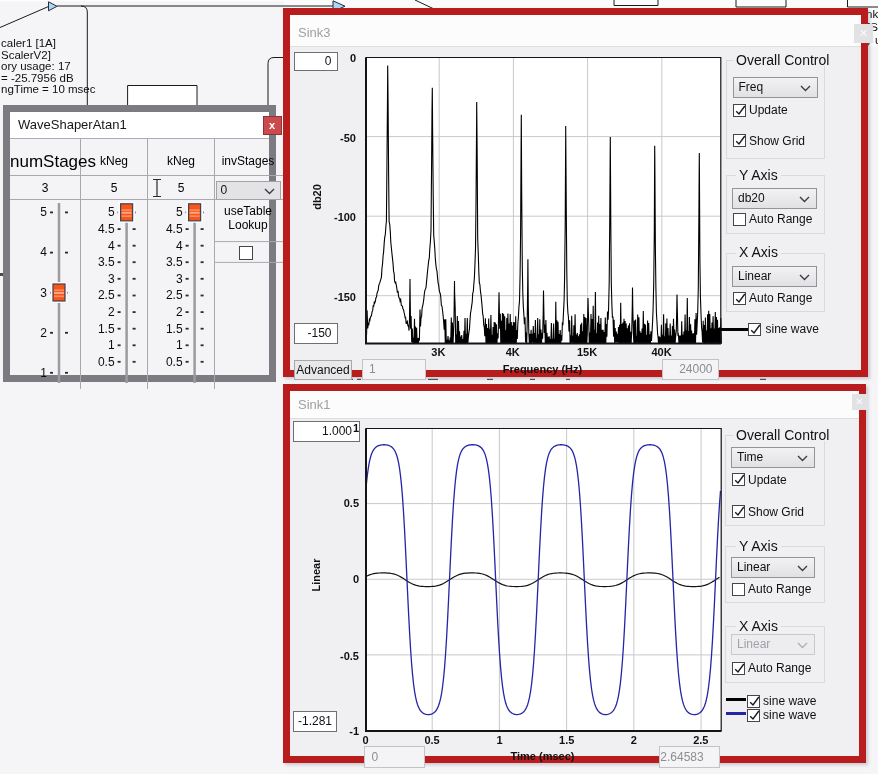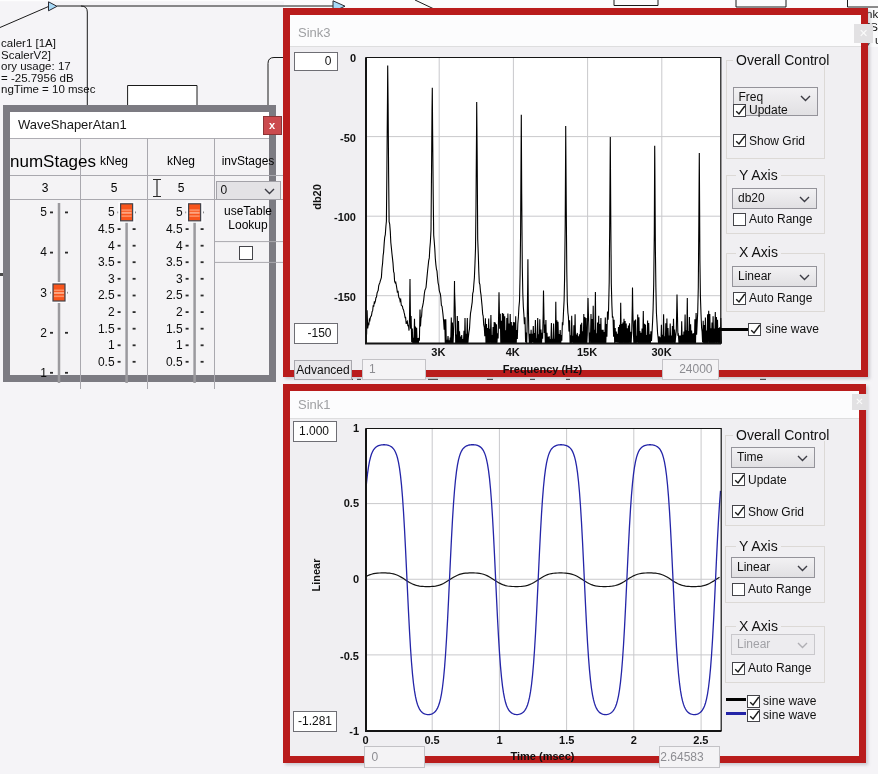--- a/index.html
+++ b/index.html
@@ -85,41 +85,41 @@
   <div class="inp" style="left:72px;top:343.5px;width:64px;height:21px;line-height:19px;padding-left:6px">1</div>
   <div class="inp" style="left:371.5px;top:343.5px;width:57px;height:21px;line-height:19px;text-align:right;padding-right:5px">24000</div>
   <div class="ylab" style="left:36px;top:37px;width:30px">0</div>
   <div class="ylab" style="left:36px;top:116.6px;width:30px">-50</div>
   <div class="ylab" style="left:36px;top:196.2px;width:30px">-100</div>
   <div class="ylab" style="left:36px;top:275.8px;width:30px">-150</div>
   <div class="rot" style="left:12px;top:176px;width:30px;text-align:center">db20</div>
   <div class="xlab" style="left:133.3px;top:331px;width:30px">3K</div>
   <div class="xlab" style="left:207.7px;top:331px;width:30px">4K</div>
   <div class="xlab" style="left:282.1px;top:331px;width:30px">15K</div>
-  <div class="xlab" style="left:356.5px;top:331px;width:30px">30K</div>
+  <div class="xlab" style="left:356.5px;top:331px;width:30px">40K</div>
   <div class="xlab" style="left:192.5px;top:348px;width:120px">Frequency (Hz)</div>
   <svg class="abs" style="left:74.5px;top:42px" width="357" height="288">
     <rect x="0.5" y="0.5" width="355" height="286" fill="#fff" stroke="none"></rect>
     <g stroke="#c9c9cc" stroke-width="1">
       <line x1="74.2" y1="1" x2="74.2" y2="286"></line>
         <line x1="148.4" y1="1" x2="148.4" y2="286"></line>
       <line x1="222.6" y1="1" x2="222.6" y2="286"></line>
         <line x1="296.8" y1="1" x2="296.8" y2="286"></line>
       <line x1="1" y1="79.6" x2="355" y2="79.6"></line>
         <line x1="1" y1="159.2" x2="355" y2="159.2"></line>
       <line x1="1" y1="238.7" x2="355" y2="238.7"></line>
     </g>
     <path d="M0.0,279.0 L0.6,273.7 L1.1,277.0 L1.6,252.7 L2.2,270.9 L2.8,266.6 L3.3,267.8 L3.9,261.9 L4.4,262.7 L5.0,259.5 L5.5,259.0 L6.0,257.8 L6.6,254.2 L7.2,252.9 L7.7,247.8 L8.2,249.3 L8.8,244.6 L9.3,245.3 L9.9,243.6 L10.4,240.3 L11.0,239.5 L11.6,235.5 L12.1,234.1 L12.7,232.8 L13.2,228.3 L13.8,226.4 L14.3,225.4 L14.8,223.4 L15.4,221.6 L15.9,219.8 L16.5,210.8 L17.1,205.8 L17.6,198.2 L18.1,194.6 L18.7,185.6 L19.2,179.9 L19.8,177.2 L20.4,168.8 L20.9,163.7 L21.4,111.2 L22.0,39.5 L22.2,8.0 L22.6,45.8 L23.1,114.9 L23.6,164.2 L24.2,166.7 L24.8,174.1 L25.3,184.8 L25.9,190.5 L26.4,195.7 L26.9,200.1 L27.5,205.6 L28.1,214.2 L28.6,215.7 L29.1,223.9 L29.7,225.2 L30.2,224.7 L30.8,227.6 L31.4,231.3 L31.9,235.1 L32.5,233.4 L33.0,238.1 L33.5,240.4 L34.1,240.8 L34.6,243.6 L35.2,242.2 L35.8,247.8 L36.3,248.2 L36.9,248.5 L37.4,251.3 L38.0,252.2 L38.5,254.7 L39.0,256.7 L39.6,260.0 L40.1,259.9 L40.7,266.4 L41.2,264.8 L41.8,263.9 L42.4,268.8 L42.9,267.2 L43.5,273.1 L44.0,261.8 L44.5,221.4 L44.5,223.8 L45.1,271.3 L45.6,258.4 L46.2,284.7 L46.8,271.1 L47.3,286.5 L47.9,280.2 L48.4,285.7 L49.0,261.3 L49.5,286.5 L50.0,269.0 L50.6,286.5 L51.1,270.2 L51.7,286.5 L52.2,280.6 L52.8,286.5 L53.4,280.3 L53.9,283.2 L54.5,252.0 L55.0,269.0 L55.5,260.7 L56.1,258.9 L56.6,250.9 L57.2,248.3 L57.8,245.2 L58.3,241.6 L58.9,235.7 L59.4,232.8 L60.0,231.4 L60.5,230.1 L61.0,224.9 L61.6,218.4 L62.1,213.2 L62.7,207.7 L63.2,203.1 L63.8,200.4 L64.3,191.3 L64.9,184.2 L65.5,172.8 L66.0,117.2 L66.5,53.9 L66.8,30.2 L67.1,71.6 L67.7,136.4 L68.2,177.6 L68.8,184.7 L69.3,191.5 L69.8,200.7 L70.4,207.4 L71.0,212.0 L71.5,213.6 L72.0,219.6 L72.6,225.3 L73.2,228.0 L73.7,232.6 L74.2,234.6 L74.8,236.2 L75.3,239.9 L75.9,248.0 L76.5,248.7 L77.0,252.7 L77.5,257.1 L78.1,263.5 L78.7,272.1 L79.2,261.7 L79.8,286.5 L80.3,261.8 L80.8,286.3 L81.4,282.4 L82.0,285.5 L82.5,278.6 L83.0,285.8 L83.6,282.9 L84.2,286.5 L84.7,280.1 L85.2,286.5 L85.8,260.1 L86.3,286.2 L86.9,264.9 L87.5,286.5 L88.0,275.6 L88.5,260.7 L89.0,223.5 L89.1,234.2 L89.7,251.0 L90.2,286.5 L90.8,277.1 L91.3,285.8 L91.8,258.5 L92.4,286.5 L93.0,263.6 L93.5,286.5 L94.0,273.7 L94.6,286.5 L95.2,279.0 L95.7,286.2 L96.2,277.5 L96.8,286.5 L97.3,281.6 L97.9,286.5 L98.5,273.2 L99.0,286.5 L99.5,260.4 L100.1,286.5 L100.7,276.3 L101.2,286.5 L101.8,260.6 L102.3,286.5 L102.8,280.5 L103.4,275.0 L104.0,271.3 L104.5,262.6 L105.0,255.9 L105.6,252.5 L106.2,248.2 L106.7,244.7 L107.2,236.0 L107.8,234.0 L108.3,227.3 L108.9,220.0 L109.5,205.6 L110.0,191.2 L110.5,147.3 L111.1,66.1 L111.2,44.6 L111.7,100.5 L112.2,181.3 L112.8,197.0 L113.3,214.1 L113.8,225.1 L114.4,227.0 L115.0,234.2 L115.5,237.3 L116.0,242.6 L116.6,248.8 L117.2,256.6 L117.7,258.6 L118.2,267.2 L118.8,270.0 L119.3,278.6 L119.9,260.8 L120.5,286.0 L121.0,266.5 L121.5,285.4 L122.1,270.4 L122.7,286.5 L123.2,261.0 L123.8,286.5 L124.3,271.2 L124.8,286.5 L125.4,257.4 L126.0,286.0 L126.5,277.6 L127.0,286.5 L127.6,269.5 L128.2,285.7 L128.7,264.4 L129.2,286.5 L129.8,264.9 L130.3,286.5 L130.9,266.7 L131.4,286.5 L132.0,275.7 L132.6,281.0 L133.1,258.8 L133.5,234.8 L133.7,244.3 L134.2,271.3 L134.8,256.2 L135.3,286.5 L135.8,263.2 L136.4,285.4 L136.9,255.4 L137.5,285.6 L138.1,256.3 L138.6,286.5 L139.2,258.7 L139.7,286.0 L140.2,272.8 L140.8,286.5 L141.3,260.5 L141.9,286.5 L142.4,255.9 L143.0,286.5 L143.6,265.9 L144.1,286.5 L144.7,256.5 L145.2,286.2 L145.8,264.4 L146.3,286.5 L146.8,268.0 L147.4,286.5 L147.9,264.6 L148.5,286.5 L149.1,264.7 L149.6,286.5 L150.2,258.7 L150.7,286.5 L151.2,272.4 L151.8,281.5 L152.3,266.7 L152.9,259.4 L153.4,250.0 L154.0,243.6 L154.6,216.8 L155.1,174.5 L155.7,75.0 L155.8,57.3 L156.2,136.1 L156.8,209.5 L157.3,235.8 L157.8,248.7 L158.4,257.4 L158.9,266.7 L159.5,259.7 L160.1,285.0 L160.6,275.0 L161.2,286.5 L161.7,265.5 L162.2,225.8 L162.4,201.8 L162.8,249.0 L163.3,275.1 L163.9,286.2 L164.4,276.4 L165.0,286.5 L165.6,272.3 L166.1,286.5 L166.7,276.3 L167.2,284.9 L167.8,268.5 L168.3,286.5 L168.8,275.6 L169.4,285.7 L169.9,262.5 L170.5,286.5 L171.1,280.7 L171.6,286.5 L172.2,260.4 L172.7,286.5 L173.2,276.7 L173.8,286.5 L174.3,261.7 L174.9,286.5 L175.4,272.1 L176.0,285.9 L176.6,275.3 L177.1,281.2 L177.7,255.4 L178.0,232.9 L178.2,244.8 L178.8,275.5 L179.3,267.1 L179.8,285.5 L180.4,262.5 L180.9,286.5 L181.5,275.3 L182.1,286.5 L182.6,279.4 L183.2,286.5 L183.7,278.8 L184.2,286.5 L184.8,281.6 L185.3,286.5 L185.9,265.4 L186.4,286.5 L187.0,281.2 L187.6,286.5 L188.1,266.1 L188.7,286.5 L189.2,281.2 L189.8,286.5 L190.3,244.3 L190.8,286.5 L191.4,262.7 L191.9,286.5 L192.5,264.3 L193.1,286.5 L193.6,276.5 L194.2,286.5 L194.7,272.4 L195.2,286.5 L195.8,277.6 L196.3,283.3 L196.9,264.8 L197.4,267.7 L198.0,254.6 L198.6,243.0 L199.1,220.2 L199.7,167.5 L200.2,76.9 L200.2,68.4 L200.8,154.1 L201.3,214.4 L201.8,244.2 L202.4,255.2 L202.9,259.3 L203.5,274.1 L204.1,262.7 L204.6,286.5 L205.2,277.7 L205.7,286.5 L206.2,258.2 L206.8,285.2 L207.3,278.3 L207.9,285.9 L208.4,267.7 L209.0,286.5 L209.6,256.7 L210.1,286.5 L210.7,277.0 L211.2,286.5 L211.8,275.4 L212.3,286.5 L212.8,278.9 L213.4,286.5 L213.9,276.7 L214.5,286.5 L215.1,266.9 L215.6,286.5 L216.2,265.3 L216.7,286.5 L217.2,273.8 L217.8,286.5 L218.3,256.6 L218.9,286.5 L219.4,259.5 L220.0,286.5 L220.6,260.6 L221.1,286.5 L221.7,277.3 L222.2,255.4 L222.5,240.6 L222.8,252.9 L223.3,267.6 L223.8,286.1 L224.4,275.1 L224.9,285.5 L225.5,256.6 L226.1,286.5 L226.6,261.5 L227.2,286.5 L227.7,248.2 L228.2,285.8 L228.8,272.3 L229.3,286.5 L229.9,234.4 L230.4,286.5 L231.0,275.9 L231.6,286.5 L232.1,264.9 L232.7,286.5 L233.2,258.2 L233.8,286.5 L234.3,266.6 L234.8,286.5 L235.4,260.6 L235.9,286.5 L236.5,272.2 L237.1,286.5 L237.6,272.2 L238.2,286.5 L238.7,274.5 L239.2,286.5 L239.8,260.1 L240.3,285.4 L240.9,266.6 L241.4,279.3 L242.0,254.1 L242.6,262.3 L243.1,250.9 L243.7,224.7 L244.2,168.0 L244.8,79.6 L245.3,164.9 L245.8,225.8 L246.4,248.1 L246.9,259.7 L247.5,259.6 L248.1,279.2 L248.6,262.2 L249.2,286.5 L249.7,270.4 L250.2,284.9 L250.8,274.1 L251.3,285.1 L251.9,276.3 L252.4,285.3 L253.0,269.4 L253.6,286.5 L254.1,267.3 L254.7,286.5 L255.2,245.3 L255.8,286.5 L256.3,266.5 L256.9,286.5 L257.4,265.0 L257.9,286.5 L258.5,261.3 L259.1,286.5 L259.6,263.5 L260.1,286.4 L260.7,266.0 L261.2,286.5 L261.8,270.8 L262.4,286.5 L262.9,268.0 L263.4,286.5 L264.0,265.8 L264.6,285.7 L265.1,274.2 L265.6,285.6 L266.2,275.2 L266.8,247.9 L267.0,230.1 L267.3,251.2 L267.9,275.1 L268.4,286.5 L268.9,262.9 L269.5,286.4 L270.1,262.0 L270.6,286.5 L271.1,278.2 L271.7,285.1 L272.2,256.9 L272.8,286.5 L273.4,259.7 L273.9,286.5 L274.4,273.5 L275.0,286.5 L275.6,275.2 L276.1,286.5 L276.6,271.1 L277.2,286.5 L277.8,253.6 L278.3,286.5 L278.9,266.3 L279.4,286.5 L279.9,267.0 L280.5,286.5 L281.1,277.5 L281.6,286.5 L282.1,263.1 L282.7,286.5 L283.2,265.6 L283.8,286.3 L284.4,276.8 L284.9,286.5 L285.4,273.7 L286.0,283.4 L286.6,273.3 L287.1,263.9 L287.6,251.4 L288.2,227.2 L288.8,175.8 L289.2,88.3 L289.3,98.5 L289.9,192.4 L290.4,230.5 L290.9,255.1 L291.5,265.0 L292.1,276.1 L292.6,280.1 L293.1,286.5 L293.7,278.9 L294.2,286.5 L294.8,279.8 L295.4,286.5 L295.9,267.3 L296.4,286.4 L297.0,277.4 L297.6,286.5 L298.1,256.7 L298.6,286.5 L299.2,278.9 L299.8,286.5 L300.3,265.8 L300.9,286.5 L301.4,261.1 L301.9,286.5 L302.5,270.5 L303.1,286.5 L303.6,278.0 L304.1,285.8 L304.7,266.1 L305.2,286.5 L305.8,278.1 L306.4,286.5 L306.9,268.4 L307.4,286.5 L308.0,261.2 L308.6,285.5 L309.1,271.9 L309.6,285.4 L310.2,278.4 L310.8,273.2 L311.3,248.6 L311.5,237.1 L311.9,254.9 L312.4,278.2 L312.9,277.2 L313.5,286.5 L314.1,278.0 L314.6,286.1 L315.1,278.1 L315.7,286.5 L316.2,263.7 L316.8,286.5 L317.4,277.4 L317.9,286.5 L318.4,274.0 L319.0,286.5 L319.6,256.9 L320.1,286.5 L320.6,272.7 L321.2,285.4 L321.8,240.5 L322.3,286.5 L322.9,273.6 L323.4,286.5 L323.9,259.6 L324.5,286.5 L325.1,266.8 L325.6,286.5 L326.1,272.9 L326.7,286.5 L327.2,276.0 L327.8,286.5 L328.4,275.6 L328.9,286.5 L329.4,261.8 L330.0,286.5 L330.6,255.6 L331.1,277.1 L331.6,267.5 L332.2,255.2 L332.8,229.8 L333.3,168.9 L333.8,95.5 L333.9,111.3 L334.4,202.5 L334.9,238.4 L335.5,256.2 L336.1,270.5 L336.6,274.4 L337.1,284.9 L337.7,263.3 L338.2,286.5 L338.8,267.4 L339.4,286.5 L339.9,259.9 L340.4,286.4 L341.0,273.1 L341.6,286.5 L342.1,256.7 L342.6,285.7 L343.2,253.2 L343.8,286.2 L344.3,256.4 L344.9,286.5 L345.4,270.8 L345.9,286.5 L346.5,264.9 L347.1,286.5 L347.6,258.7 L348.1,286.5 L348.7,270.9 L349.2,286.5 L349.8,254.6 L350.4,286.5 L350.9,259.6 L351.4,285.8 L352.0,262.2 L352.6,285.7 L353.1,270.4 L353.6,286.5 L354.2,269.7 L354.8,286.5 L355.3,260.6 L355.9,286.2" fill="none" stroke="#000" stroke-width="1.1" transform="translate(0.5,0.5)"></path>
     <path d="M0.5,0.5 H355.8 V286" fill="none" stroke="#141414" stroke-width="1.2"></path>
     <path d="M1,0.5 V286.6 H356" fill="none" stroke="#141414" stroke-width="2"></path>
   </svg>
 
   <div class="grp" style="left:436.3px;top:45.2px;width:99px;height:99px"></div>
   <div class="glab" style="left:443px;top:40px">Overall Control</div>
-  <div class="combo" style="left:442.5px;top:72px;width:85px;height:29px">
+  <div class="combo" style="left:442.5px;top:62px;width:85px;height:21px">
       <span>Freq</span>
     <svg width="11" height="7">
         <polyline points="1,1 5.5,5.5 10,1" fill="none" stroke="#3c3c44" stroke-width="1.4"></polyline>
       </svg>
     </div>
   <div class="cb" style="left:442.9px;top:88.6px">
       <svg width="13" height="13" style="position:absolute;left:0;top:-1px;overflow:visible">
         <polyline points="2.2,7.2 5,10 10.8,2" fill="none" stroke="#1a1a1a" stroke-width="1.4"></polyline>
       </svg>
     </div>
@@ -160,21 +160,21 @@
         <polyline points="2.2,7.2 5,10 10.8,2" fill="none" stroke="#1a1a1a" stroke-width="1.4"></polyline>
       </svg>
     </div>
   <div class="cblab" style="left:475.5px;top:307px">sine wave</div>
 </div>
 
 <div class="win" id="sink1" style="left:283px;top:383.5px;width:583px;height:379px;box-shadow:2px 2px 3px rgba(120,120,135,0.35)">
   <div class="tbar" style="height:27px"></div>
   <div class="ttext" style="top:6px">Sink1</div>
   <div class="closeg" style="left:561.5px;top:3px;width:16px;height:16px;line-height:16px;font-size:10px">✕</div>
-  <div class="numbox" style="left:3px;top:30px;width:44px;height:21px;line-height:19px;padding-right:7px">1.000</div>
+  <div class="numbox" style="left:3px;top:30px;width:67px;height:21px;line-height:19px;padding-right:7px">1.000</div>
   <div class="numbox" style="left:3px;top:320px;width:44px;height:21px;line-height:19px;padding-right:4px">-1.281</div>
   <div class="inp" style="left:74.4px;top:355.5px;width:61px;height:22px;line-height:20px;padding-left:6px">0</div>
   <div class="inp" style="left:369.3px;top:355.5px;width:61px;height:22px;line-height:20px;text-align:left;padding-right:5px">2.64583</div>
   <div class="ylab" style="left:39px;top:31.5px;width:30px">1</div>
   <div class="ylab" style="left:39px;top:106.5px;width:30px">0.5</div>
   <div class="ylab" style="left:39px;top:182.8px;width:30px">0</div>
   <div class="ylab" style="left:39px;top:259.1px;width:30px">-0.5</div>
   <div class="ylab" style="left:39px;top:334px;width:30px">-1</div>
   <div class="rot" style="left:9px;top:178px;width:34px;text-align:center">Linear</div>
   <div class="xlab" style="left:60.5px;top:343.5px;width:30px">0</div>

